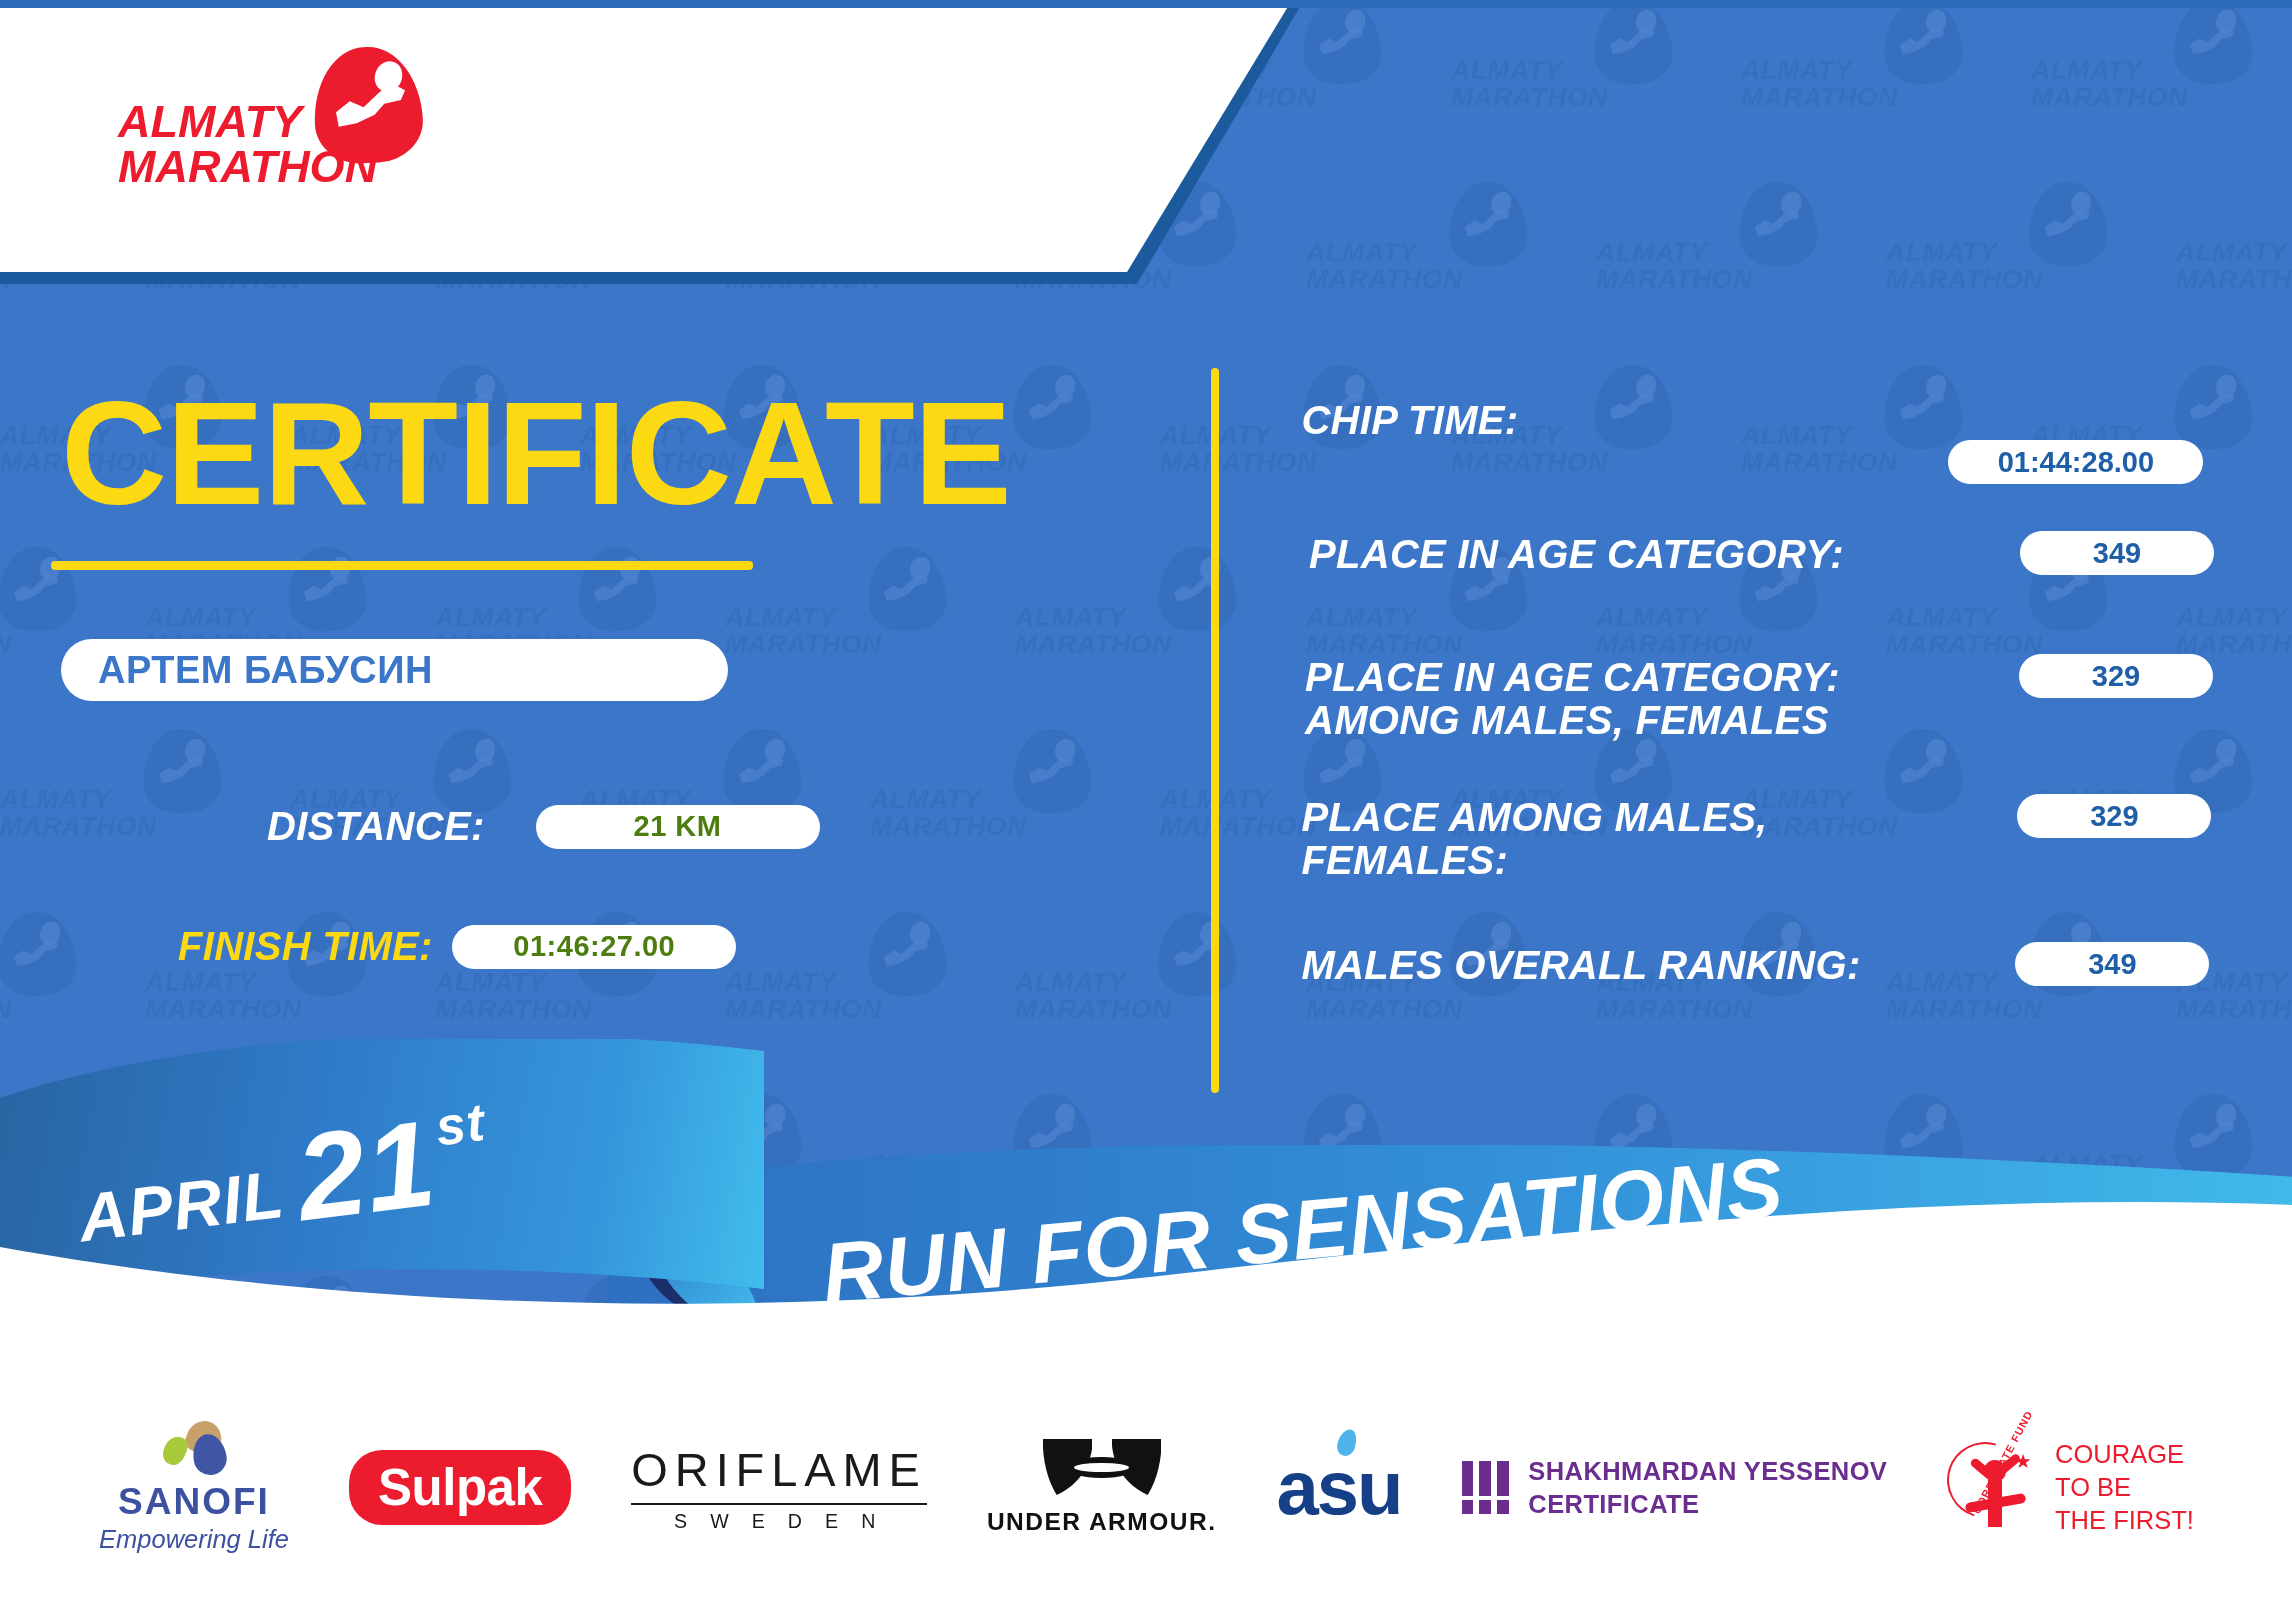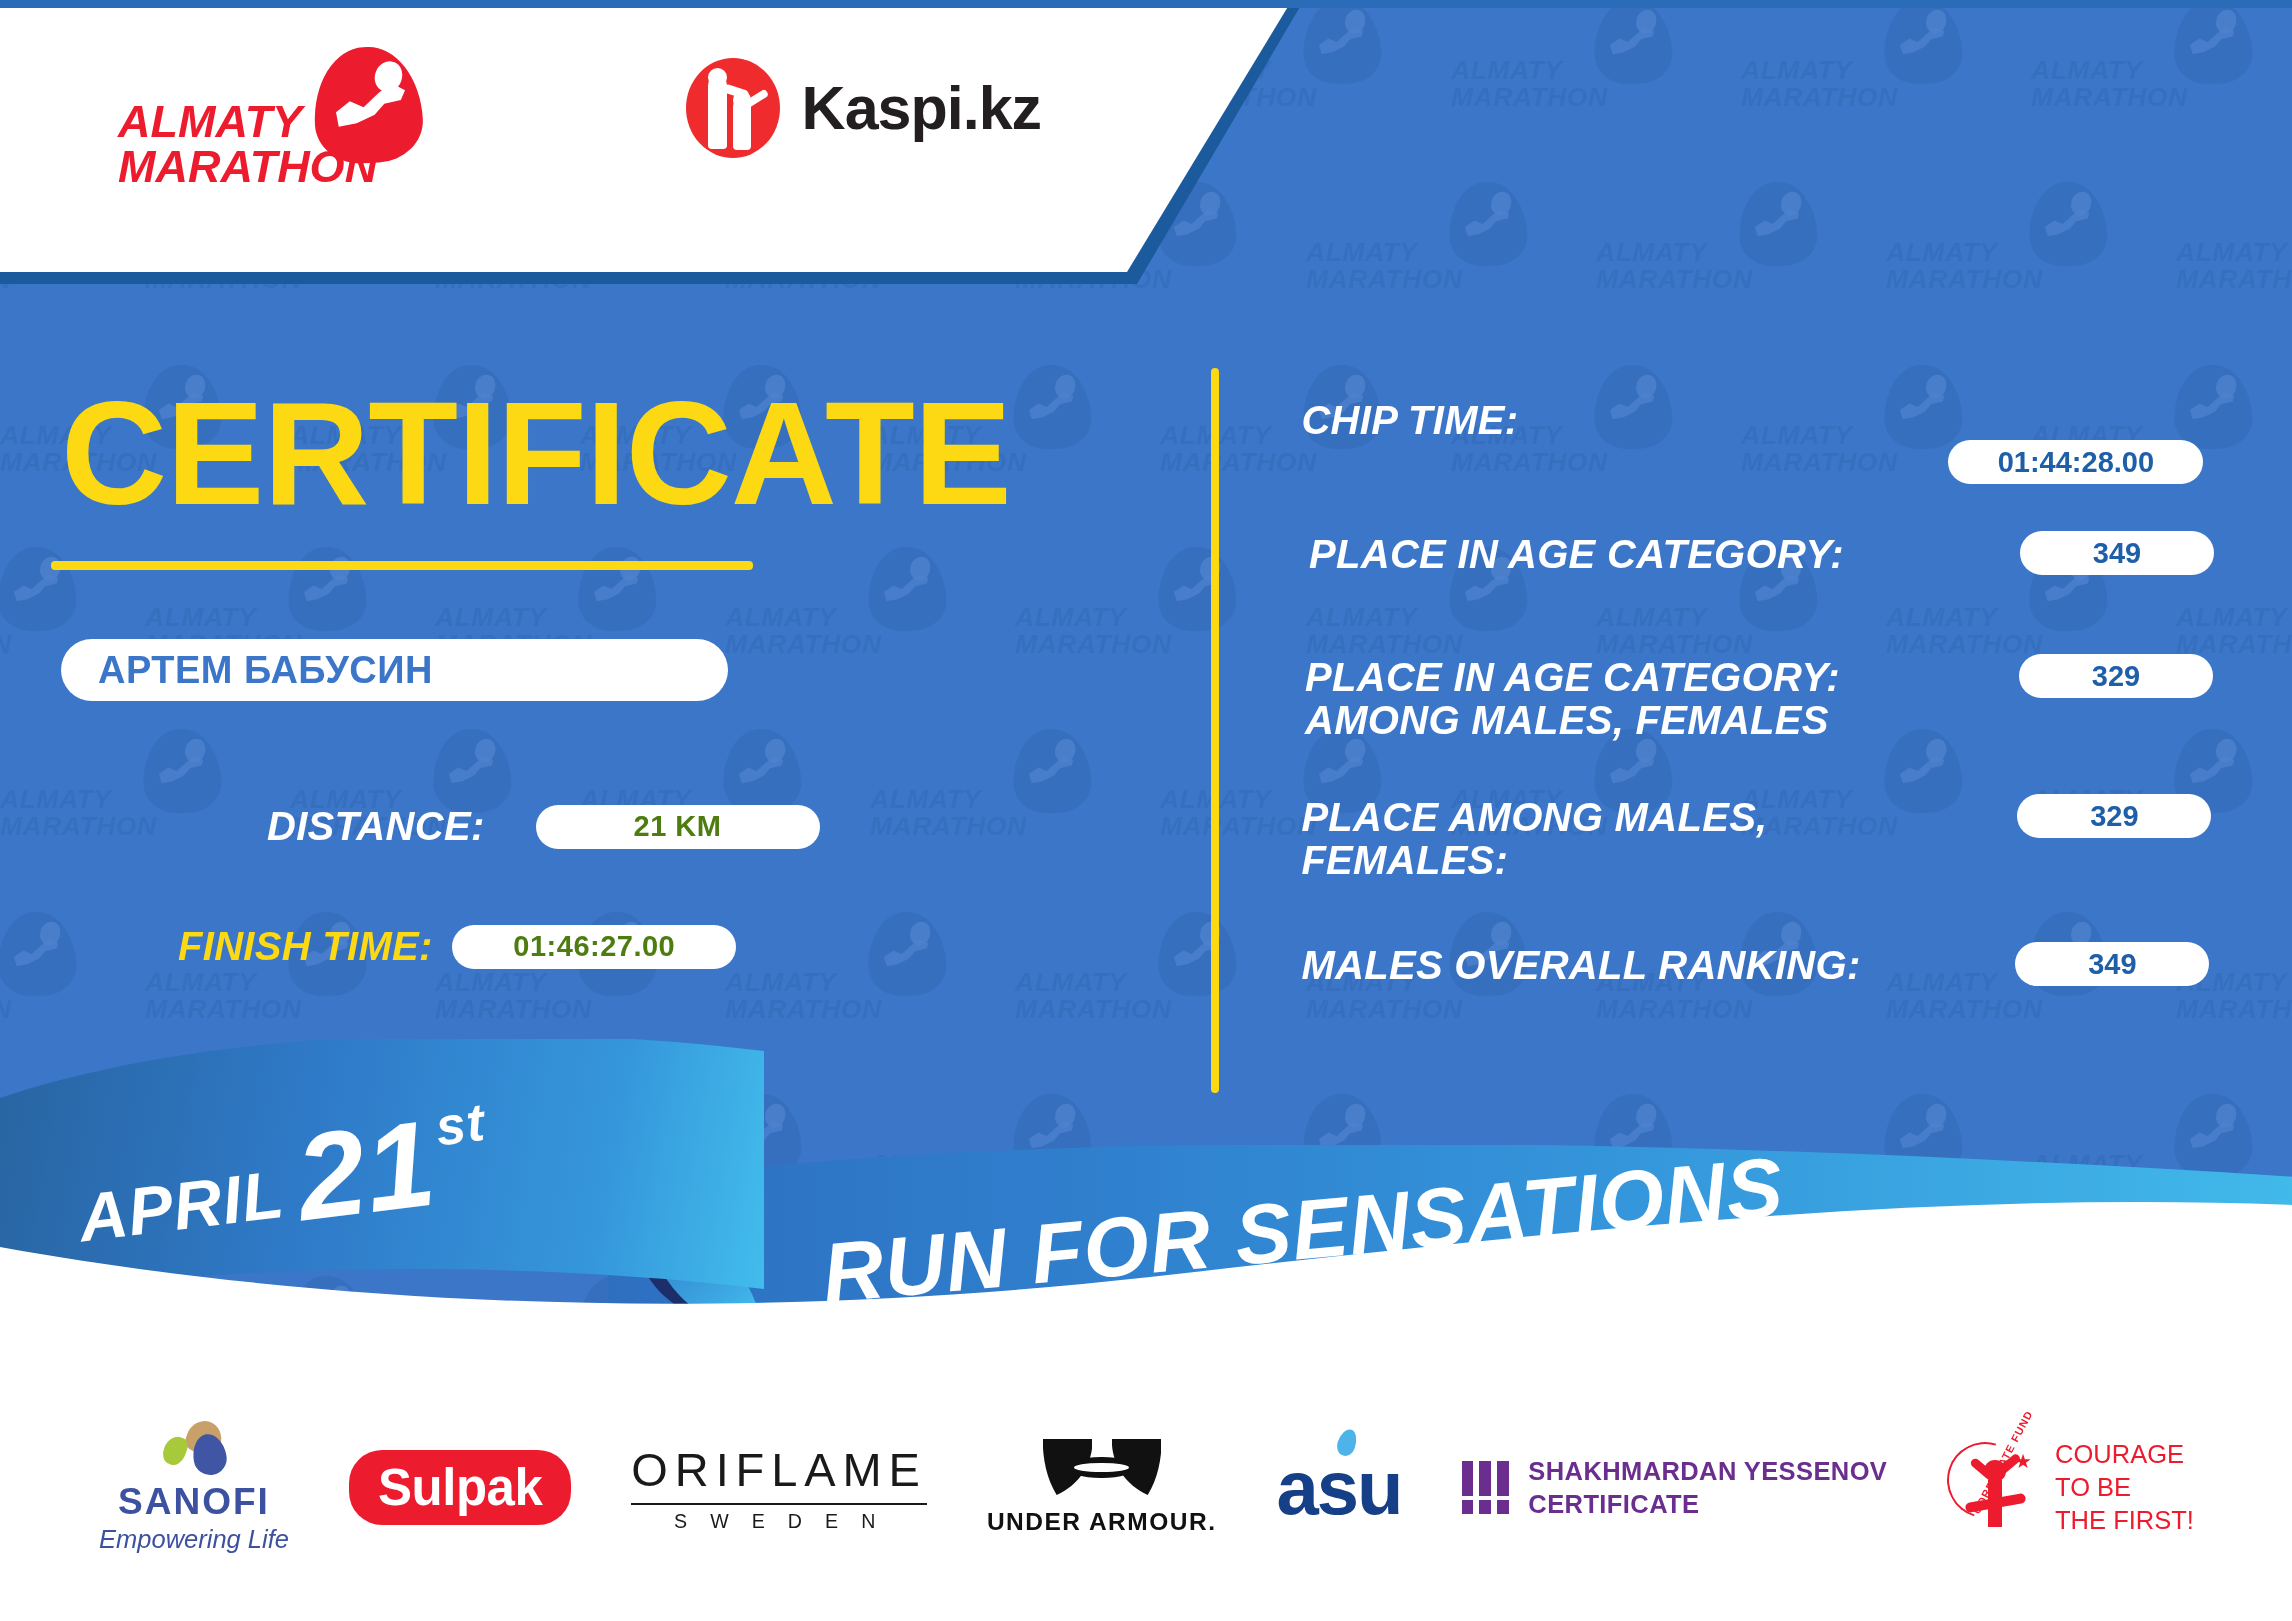--- a/index.html
+++ b/index.html
@@ -822,31 +822,20 @@
   <div class="top-strip"></div>
 
   <div class="logo-am">
     <div class="am-drop"></div>
     <div class="am-runner"></div>
     <div class="am-head"></div>
     <div class="am-t1">ALMATY</div>
     <div class="am-t2">MARATHON</div>
   </div>
 
-  <div class="logo-kaspi">
-    <div class="k-circle">
-      <div class="p1h"></div>
-        <div class="p1"></div>
-        <div class="p1a"></div>
-      <div class="p2h"></div>
-        <div class="p2"></div>
-        <div class="p2a"></div>
-    </div>
-    <div class="k-text">Kaspi.kz</div>
-  </div>
 
   <div class="cert-title">CERTIFICATE</div>
   <div class="cert-rule"></div>
 
   <div class="name-field">
     <span class="name-text">АРТЕМ БАБУСИН</span>
   </div>
 
   <div class="row-left r-distance">
     <span class="lbl">DISTANCE:</span>

